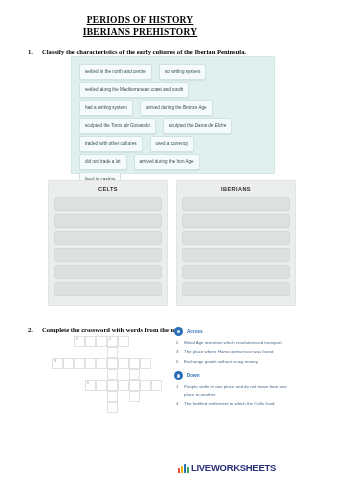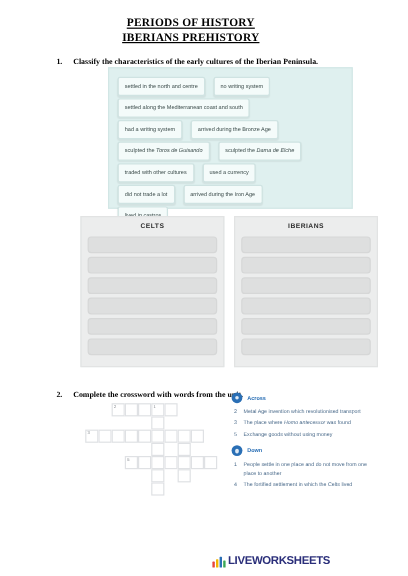--- a/index.html
+++ b/index.html
@@ -2,21 +2,21 @@
 <html><head>
 <meta charset="utf-8">
 <style>
   * { box-sizing: border-box; margin: 0; padding: 0; }
   html, body {
     width: 340px; height: 480px;
     background: #ffffff;
     font-family: "Liberation Serif", serif;
     overflow: hidden;
   }
-  .page { position: relative; width: 280px; height: 480px; padding: 0; margin-left: 19px; }
+  .page { position: relative; width: 280px; height: 480px; padding: 0; }
 
   
   .title-block { text-align: center; padding-top: 14px; }
   .title-line {
     font-family: "Liberation Serif", serif;
     font-weight: bold;
     font-size: 9.5px;
     letter-spacing: .2px;
     color: #000;
     text-decoration: underline;
@@ -165,21 +165,21 @@
     margin-bottom: 2px;
     padding-left: 2px;
   }
   .clue .cn { flex: none; width: 5px; color: #4a6a8a; }
   .clue .ct { flex: 1; }
   .clue .ct i { font-style: italic; }
 
   
   .footer-logo {
     position: absolute;
-    right: 24px; bottom: 7px;
+    right: 4px; bottom: 7px;
     display: flex;
     align-items: flex-end;
     gap: 2px;
   }
   .logo-bars {
     display: flex;
     align-items: flex-end;
     gap: 1px;
     height: 9px;
   }

